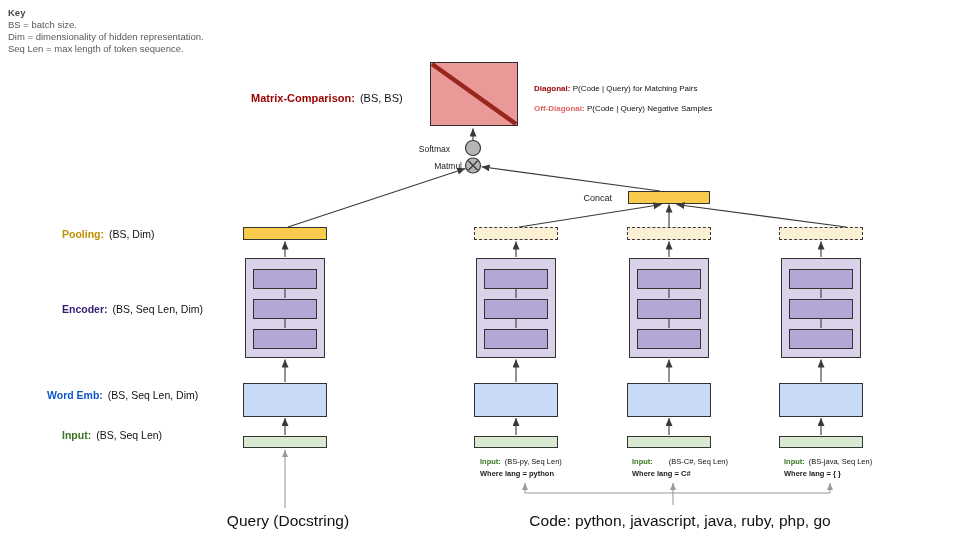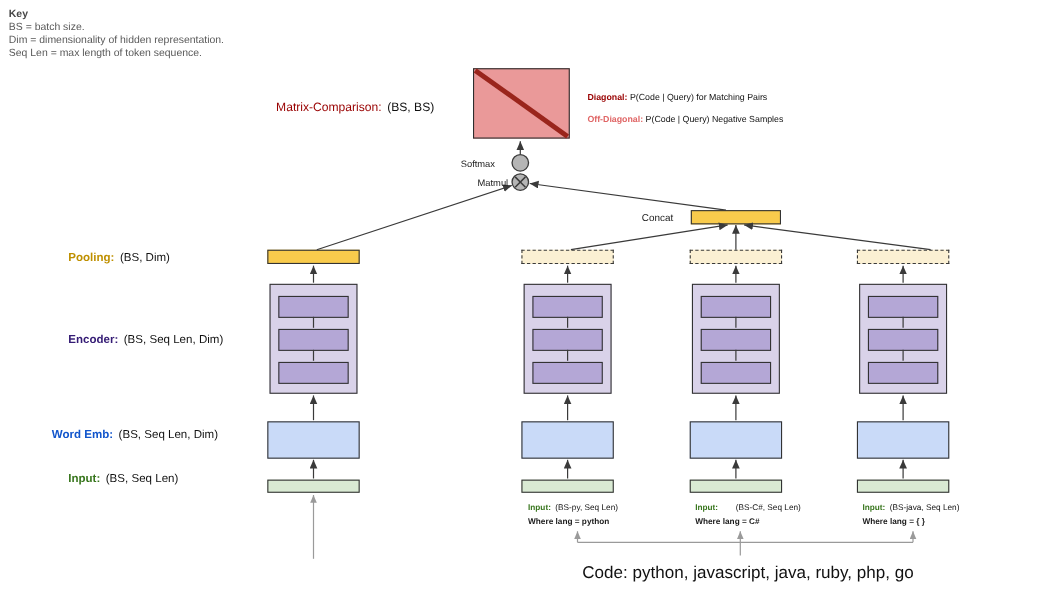--- a/index.html
+++ b/index.html
@@ -141,21 +141,21 @@
   </svg>
 
   <div class="lbl key" style="left:8px;top:7px;">
     <div class="kt">Key</div>
     <div>BS = batch size.</div>
     <div>Dim = dimensionality of hidden representation.</div>
     <div>Seq Len = max length of token sequence.</div>
   </div>
 
   <div class="lbl mc-lbl" style="left:251px;top:92px;">
-    <span class="rl c-red" style="font-weight:normal;">Matrix-Comparison:</span><span class="dims">(BS, BS)</span>
+    <span class="rl c-red" style="font-weight:bold;">Matrix-Comparison:</span><span class="dims">(BS, BS)</span>
   </div>
 
   <div class="lbl note" style="left:534px;top:84px;">
     <span class="nl c-red">Diagonal:</span><span> P(Code | Query) for Matching Pairs</span>
   </div>
   <div class="lbl note" style="left:534px;top:104px;">
     <span class="nl c-lred">Off-Diagonal:</span><span> P(Code | Query) Negative Samples</span>
   </div>
 
   <div class="lbl op-lbl" style="left:396px;top:143.5px;width:54px;">Softmax</div>
@@ -181,15 +181,16 @@
   </div>
   <div class="lbl col-note" style="left:632px;top:456px;">
     <div><span class="c-inp" style="font-weight:bold;">Input:</span><span style="margin-left:16px;">(BS-C#, Seq Len)</span></div>
     <div class="where">Where lang = C#</div>
   </div>
   <div class="lbl col-note" style="left:784px;top:456px;">
     <div><span class="c-inp" style="font-weight:bold;">Input:</span><span style="margin-left:4px;">(BS-java, Seq Len)</span></div>
     <div class="where">Where lang = { }</div>
   </div>
 
+  <div class="lbl footer" style="left:203px;top:512px;width:170px;">Query (Docstring)</div>
   <div class="lbl footer" style="left:515px;top:512px;width:330px;">Code: python, javascript, java, ruby, php, go</div>
 
 </div>
 
 </body></html>

